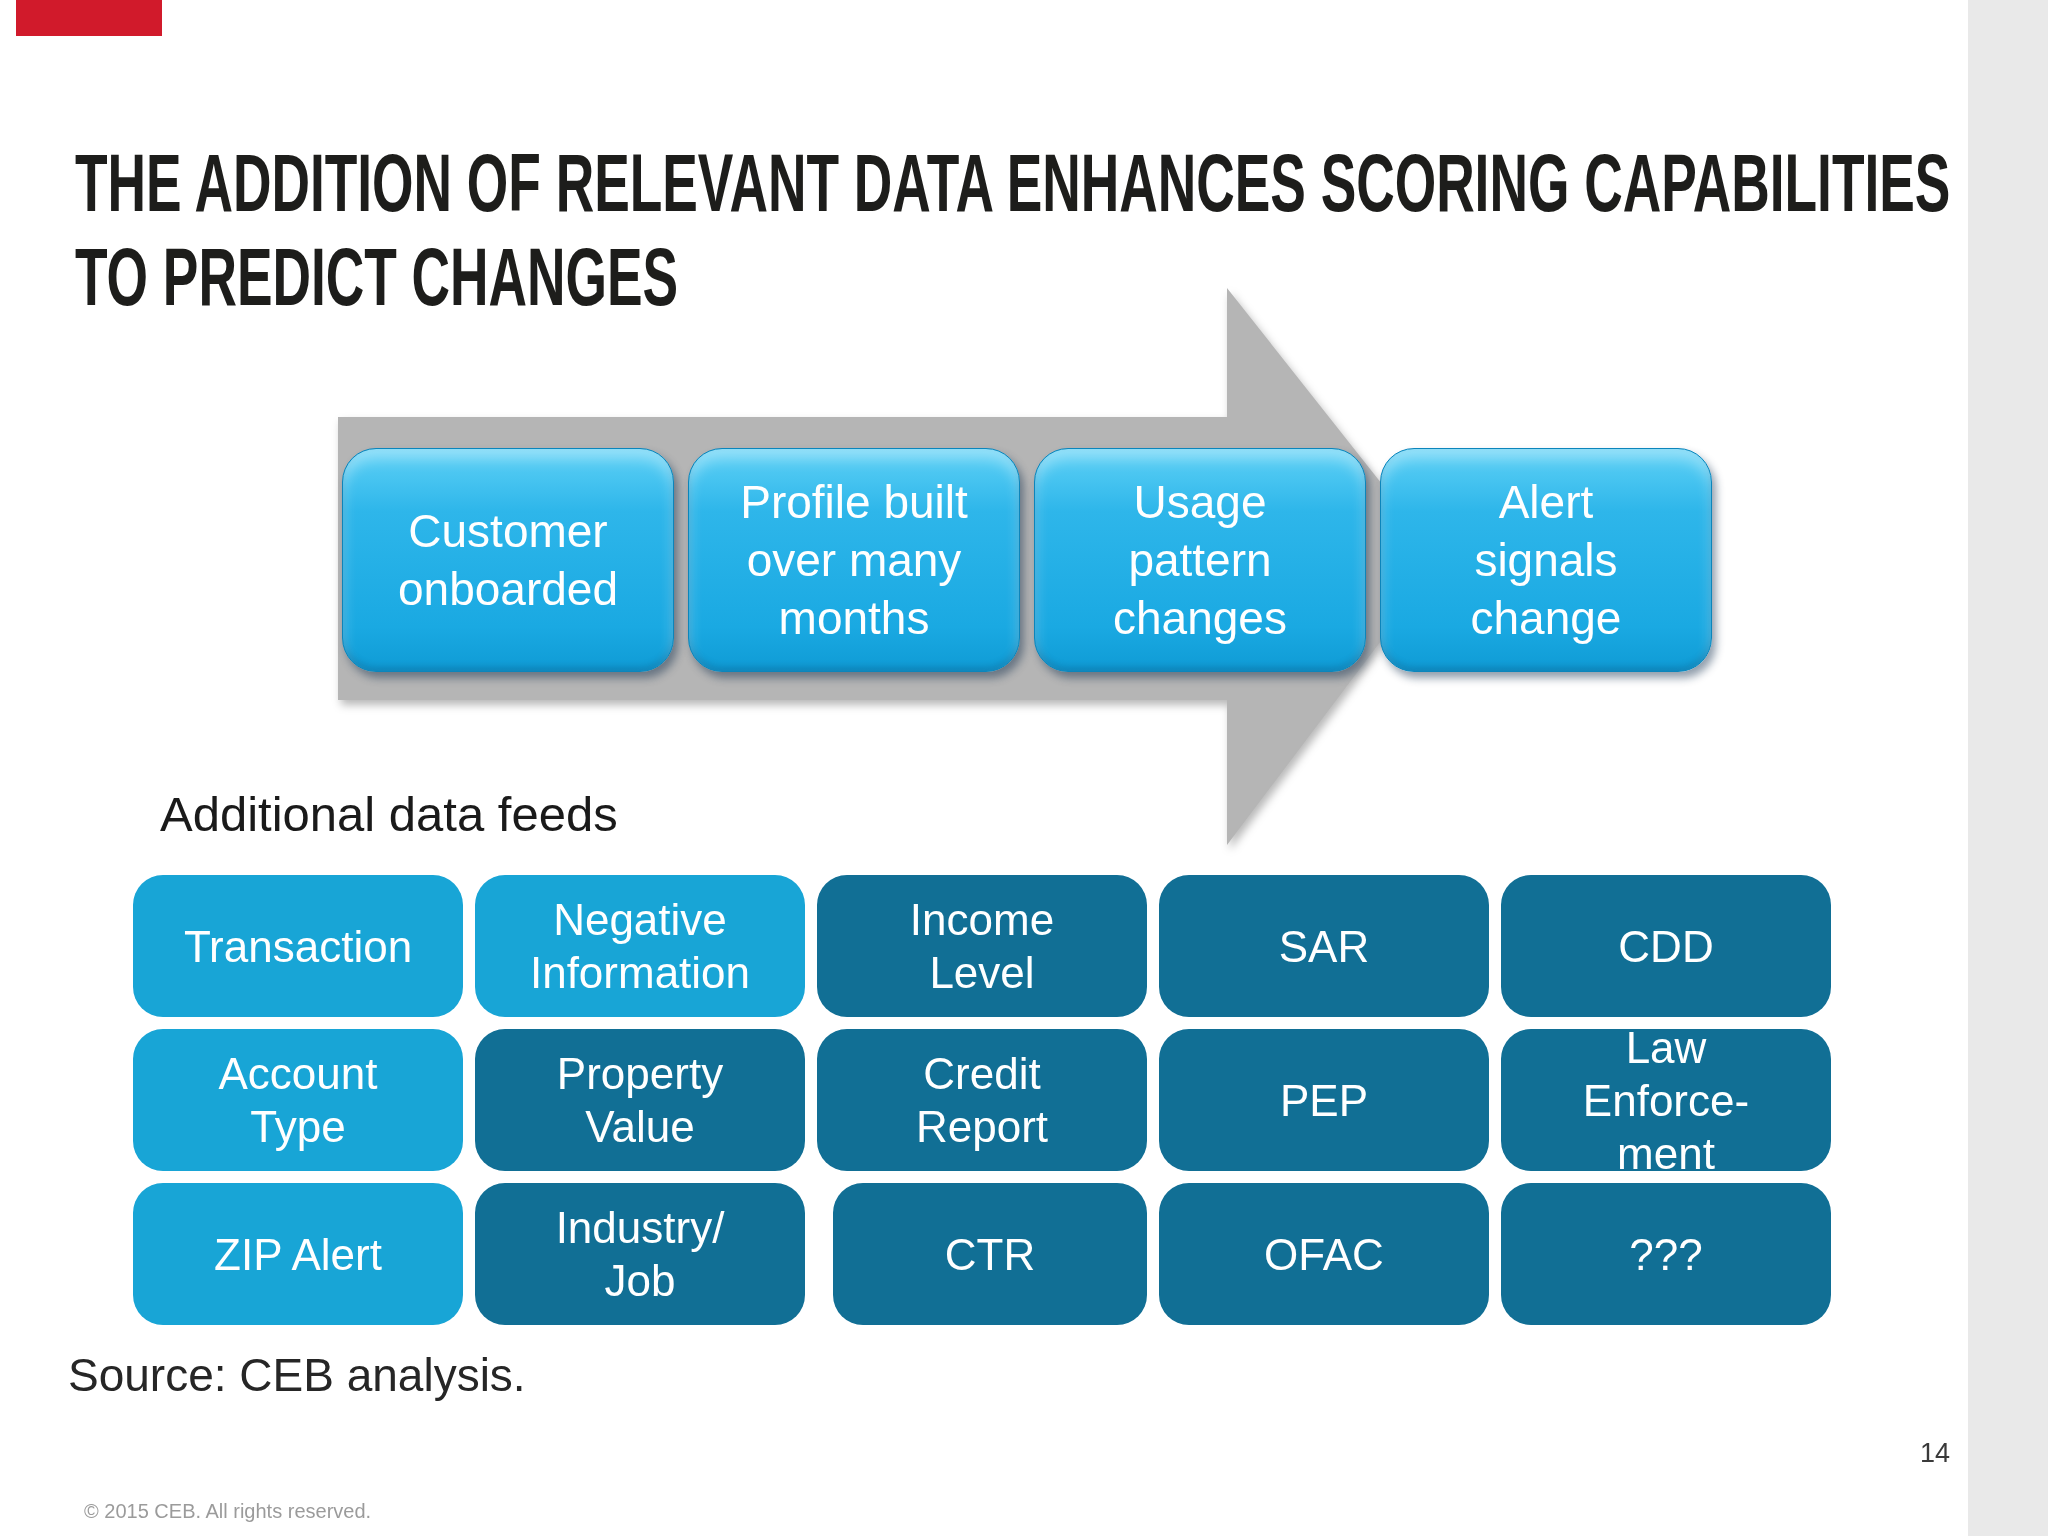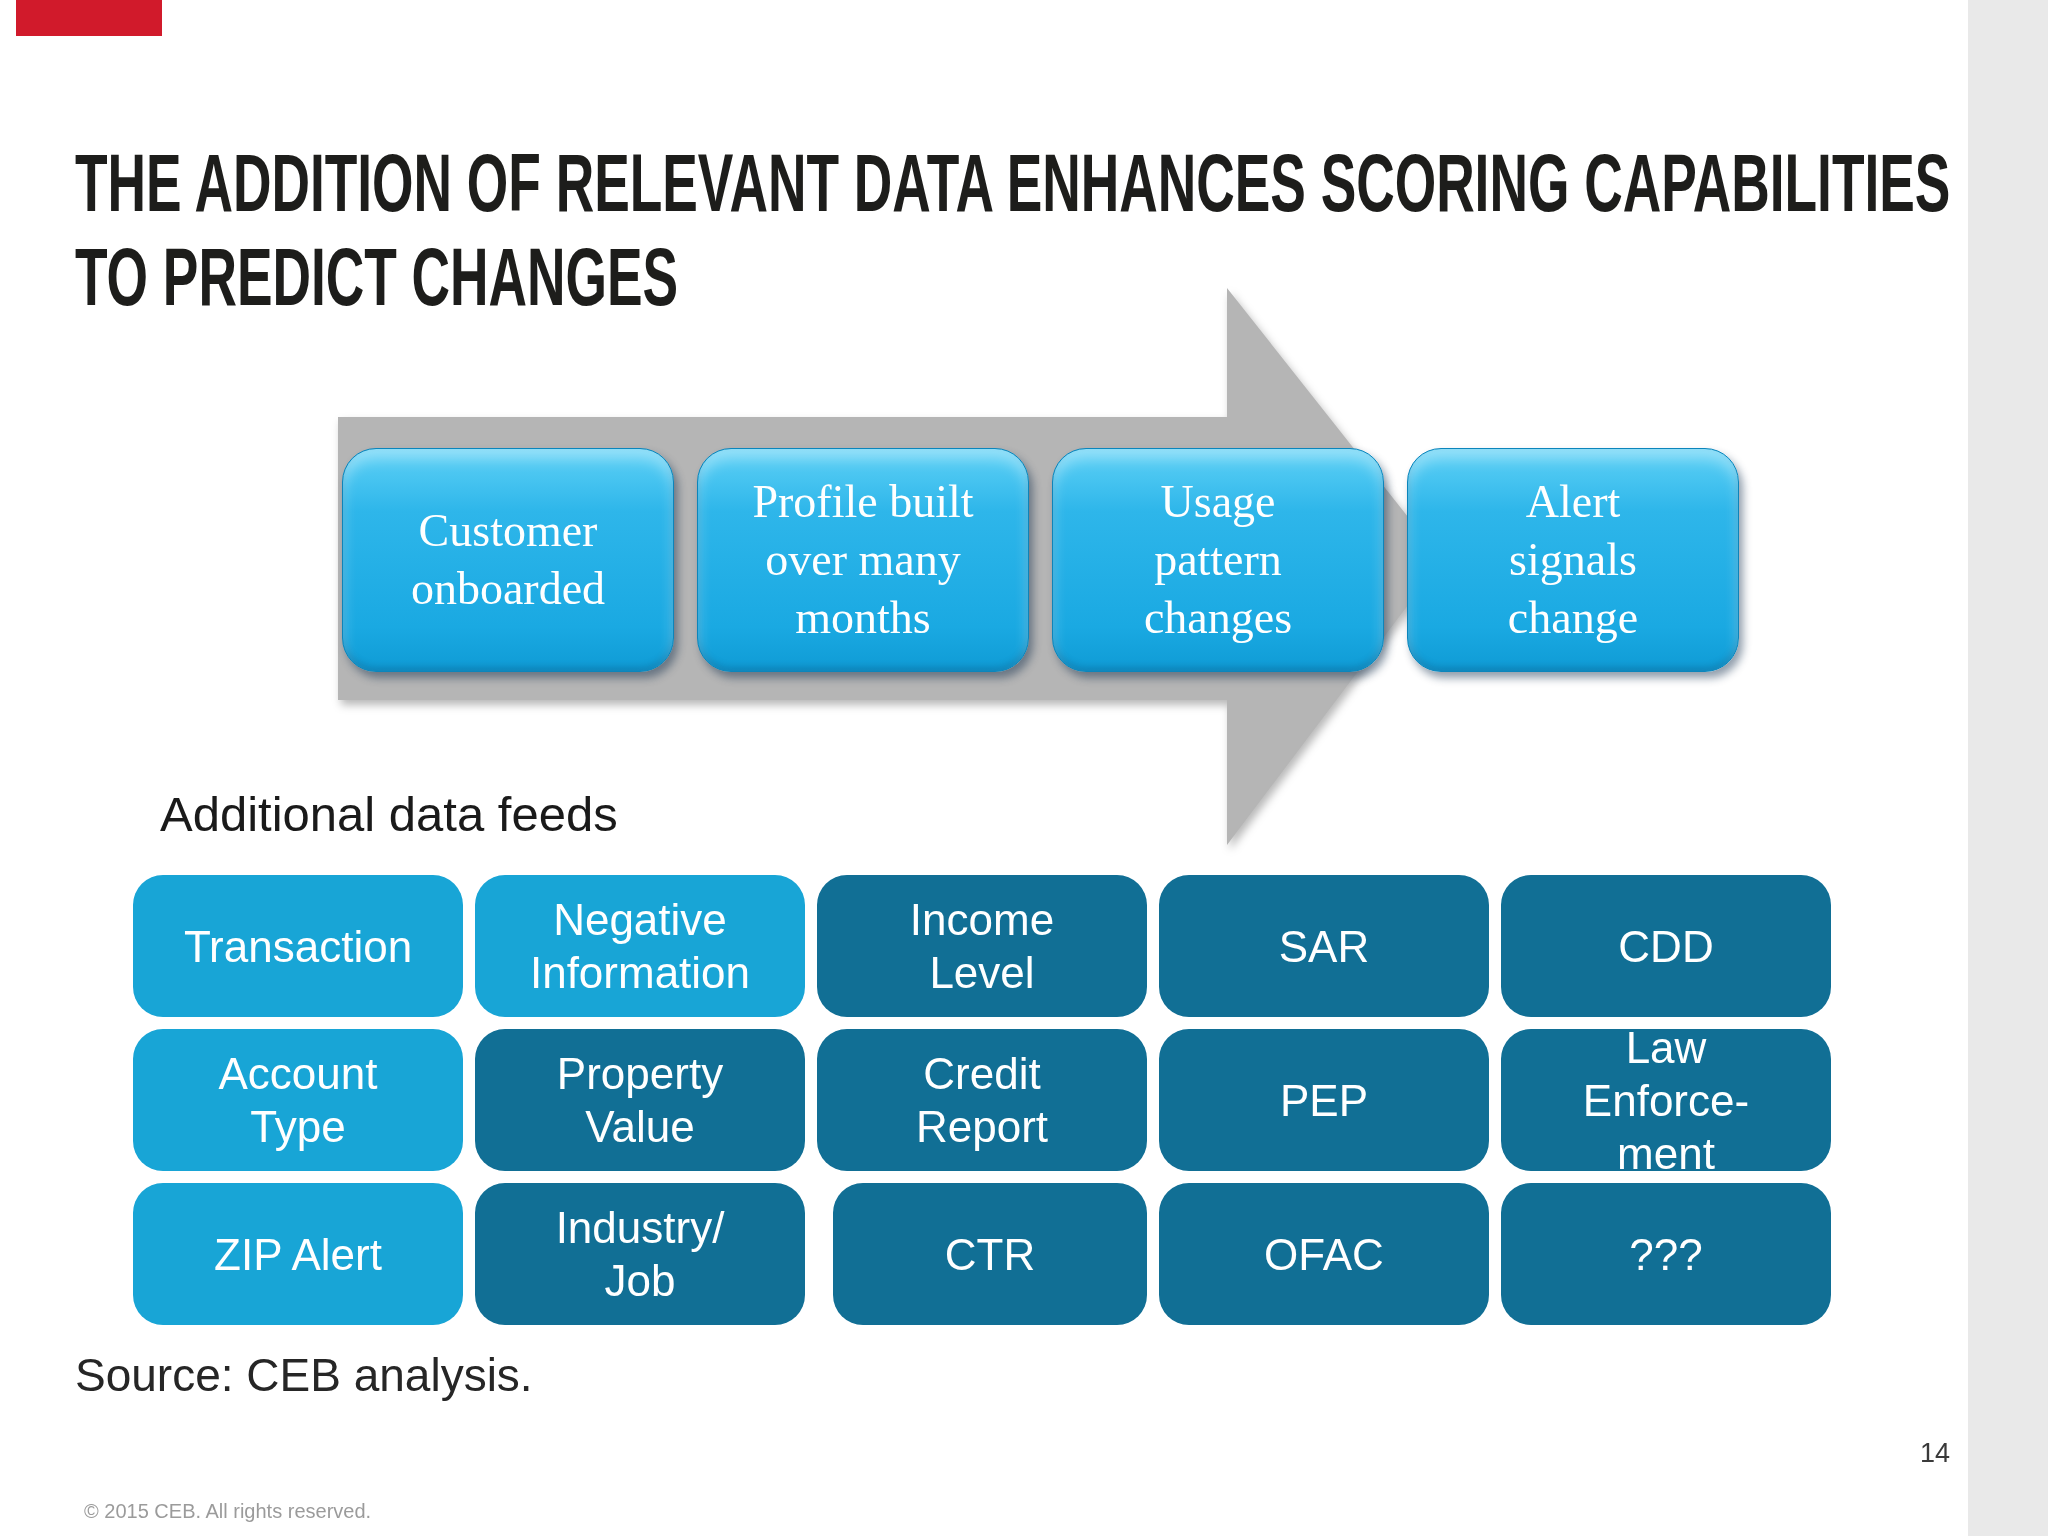--- a/index.html
+++ b/index.html
@@ -8,39 +8,39 @@
     font-family:"Liberation Sans", sans-serif;
   }
   .red-bar{position:absolute;left:16px;top:0;width:146px;height:36px;background:#d11a2b;}
   .title{position:absolute;left:75px;top:136px;color:#1d1d1b;font-weight:bold;}
   .title .tline{
     font-size:82px;line-height:94px;white-space:nowrap;
     transform:scaleX(0.65);transform-origin:left top;letter-spacing:0px;
   }
   .arrow-wrap{position:absolute;left:330px;top:270px;width:1130px;height:580px;}
   .arrow-wrap svg{filter:drop-shadow(3px 5px 4px rgba(0,0,0,0.28));}
-  .flow-row{position:absolute;left:342px;top:448px;display:flex;gap:23px;font-family:Liberation Serif, serif;}
+  .flow-row{position:absolute;left:342px;top:448px;display:flex;gap:14px;}
   .flow-box{
     width:330px;height:222px;border-radius:34px;
     background:linear-gradient(180deg,#5ed1f6 0%,#2eb6ea 28%,#1aa9e2 80%,#0f9bd5 100%);
     border:1px solid #0c85bb;
     box-shadow:4px 6px 8px rgba(10,40,70,0.45), inset 0 10px 14px rgba(255,255,255,0.35), inset 0 -4px 6px rgba(0,60,100,0.25);
     display:flex;align-items:center;justify-content:center;text-align:center;
     color:#ffffff;font-size:46px;line-height:58px;white-space:pre-line;font-weight:400;
   }
   .feeds-heading{position:absolute;left:160px;top:786px;font-size:49px;color:#1a1a1a;font-weight:400;}
   .feeds-grid{
     position:absolute;left:133px;top:875px;
     display:grid;grid-template-columns:repeat(5,330px);grid-auto-rows:142px;column-gap:14px;row-gap:14px;gap:12px;
   }
   .gcell{
     border-radius:30px;display:flex;align-items:center;justify-content:center;text-align:center;
     color:#ffffff;font-size:44px;line-height:53px;white-space:pre-line;font-weight:400;overflow:visible;
   }
-  .src-line{position:absolute;left:68px;top:1348px;font-size:46px;color:#262626;font-weight:400;margin-left:7px;}
+  .src-line{position:absolute;left:68px;top:1348px;font-size:46px;color:#262626;font-weight:400;}
   .copyright{position:absolute;left:84px;top:1500px;font-size:20px;color:#9b9b9b;}
   .page-num{position:absolute;left:1920px;top:1438px;font-size:27px;color:#3a3a3a;}
 </style>
 </head>
 <body>
 
 <div class="slide">
 
   <div class="red-bar"></div>
 

